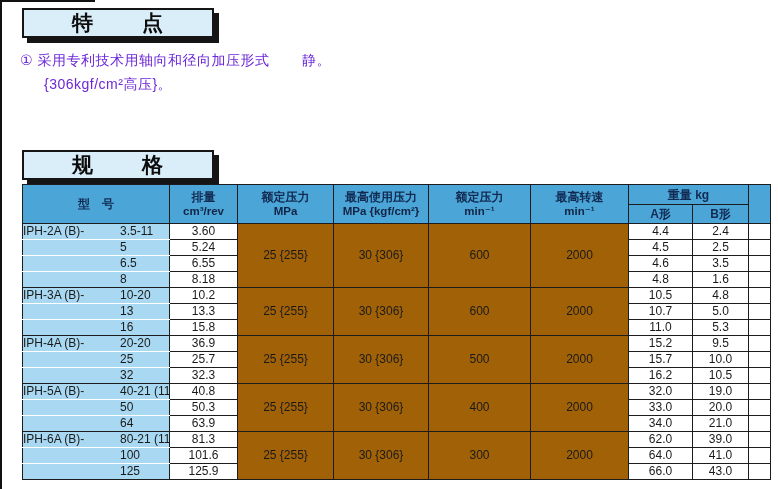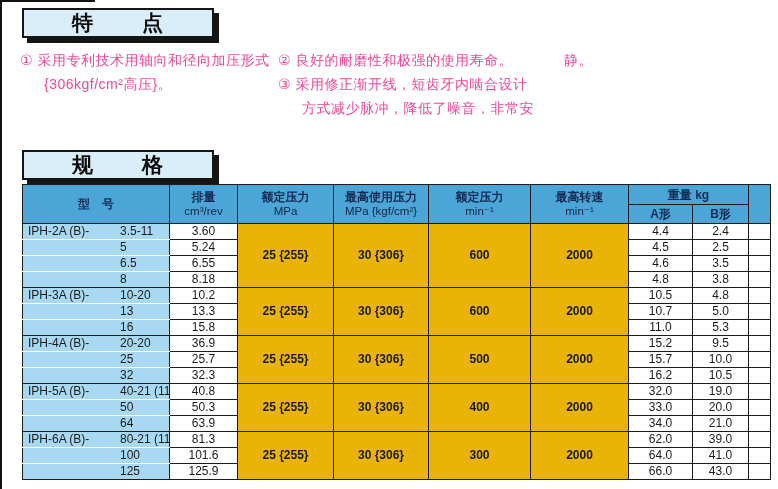--- a/index.html
+++ b/index.html
@@ -18,68 +18,63 @@
     display:flex; align-items:center; justify-content:center; gap:48px;
     font-size:21px; font-weight:bold; color:#0d0d0d; letter-spacing:1px;
   }
   .title-box.features { top:8px; }
   .title-box.specs    { top:150px; }
 
   
   .features-text {
     position:absolute; left:20px; top:48px; width:750px;
     display:grid; grid-template-columns:258px 262px 230px;
-    font-size:14px; line-height:24px; color:#ec4899; letter-spacing:0.5px;
+    font-size:14px; line-height:24px; color:#6d28d9; letter-spacing:0.5px;
   }
   .feature-line { white-space:nowrap; }
   .feature-line.indent { padding-left:24px; }
 
   
   .spec-table-wrap { position:absolute; left:22px; top:184px; }
   table { border-collapse:collapse; table-layout:fixed; width:748px; }
   th, td { border:1px solid #1c1c1c; overflow:hidden; }
   thead th {
     background:#4ba6d7; color:#112a52; font-size:12px; font-weight:bold;
     text-align:center; vertical-align:middle; line-height:14px; padding:2px 0;
   }
   thead tr.h1 { height:20px;margin-top:32px; } thead tr.h2 { height:18px; }
-  .h-sub { font-weight:normal; font-size:11.5px; color:#122445; }
+  .h-sub { font-weight:bold; font-size:11.5px; color:#122445; }
   tbody tr { height:16px; }
   tbody td { font-size:12px; line-height:15px; text-align:center; vertical-align:middle; background:#fff; }
   td.model-cell {
     background:#a9d9f2; text-align:left; border-top:0;
     white-space:nowrap;
   }
   td.model-cell.mid { border-bottom-color:#ffffff; }
-  .m-label { display:inline-block; width:83px; padding-left:5px; }
+  .m-label { display:inline-block; width:83px; }
   .m-size  { display:inline-block;margin-left:14px; }
-  td.merge-cell { background:#eab308;font-weight:bold; }
+  td.merge-cell { background:#a16207; }
   td.extra-cell { background:#fff; }
 </style>
 </head>
 <body>
 
 <div class="page">
   <div class="page-left-edge"></div>
   <div class="page-top-tick"></div>
 
   <div class="title-box features">
     <span>特</span>
     <span>点</span>
   </div>
 
   <div class="features-text">
       <div class="feature-col">
         <div class="feature-line">① 采用专利技术用轴向和径向加压形式</div>
         <div class="feature-line indent">{306kgf/cm²高压}。</div>
-      </div>
-      <div class="feature-col">
-        <div class="feature-line">② 良好的耐磨性和极强的使用寿命。</div>
-        <div class="feature-line">③ 采用修正渐开线，短齿牙内啮合设计</div>
-        <div class="feature-line indent">方式减少脉冲，降低了噪音，非常安</div>
       </div>
       <div class="feature-col">
         <div class="feature-line indent">静。</div>
       </div>
     </div>
 
   <div class="title-box specs">
     <span>规</span>
     <span>格</span>
   </div>
@@ -151,21 +146,21 @@
             <td class="model-cell mid"><span class="m-label"></span><span class="m-size">6.5</span></td>
             <td class="num-cell">6.55</td>
             <td class="num-cell">4.6</td>
             <td class="num-cell">3.5</td>
             <td class="extra-cell"></td>
           </tr>
           <tr>
             <td class="model-cell"><span class="m-label"></span><span class="m-size">8</span></td>
             <td class="num-cell">8.18</td>
             <td class="num-cell">4.8</td>
-            <td class="num-cell">3.8</td>
+            <td class="num-cell">1.6</td>
             <td class="extra-cell"></td>
           </tr>
           <tr>
             <td class="model-cell mid"><span class="m-label">IPH-3A (B)-</span><span class="m-size">10-20</span></td>
             <td class="num-cell">10.2</td>
             <td class="merge-cell" rowspan="3">25 {255}</td>
             <td class="merge-cell" rowspan="3">30 {306}</td>
             <td class="merge-cell" rowspan="3">600</td>
             <td class="merge-cell" rowspan="3">2000</td>
             <td class="num-cell">10.5</td>

